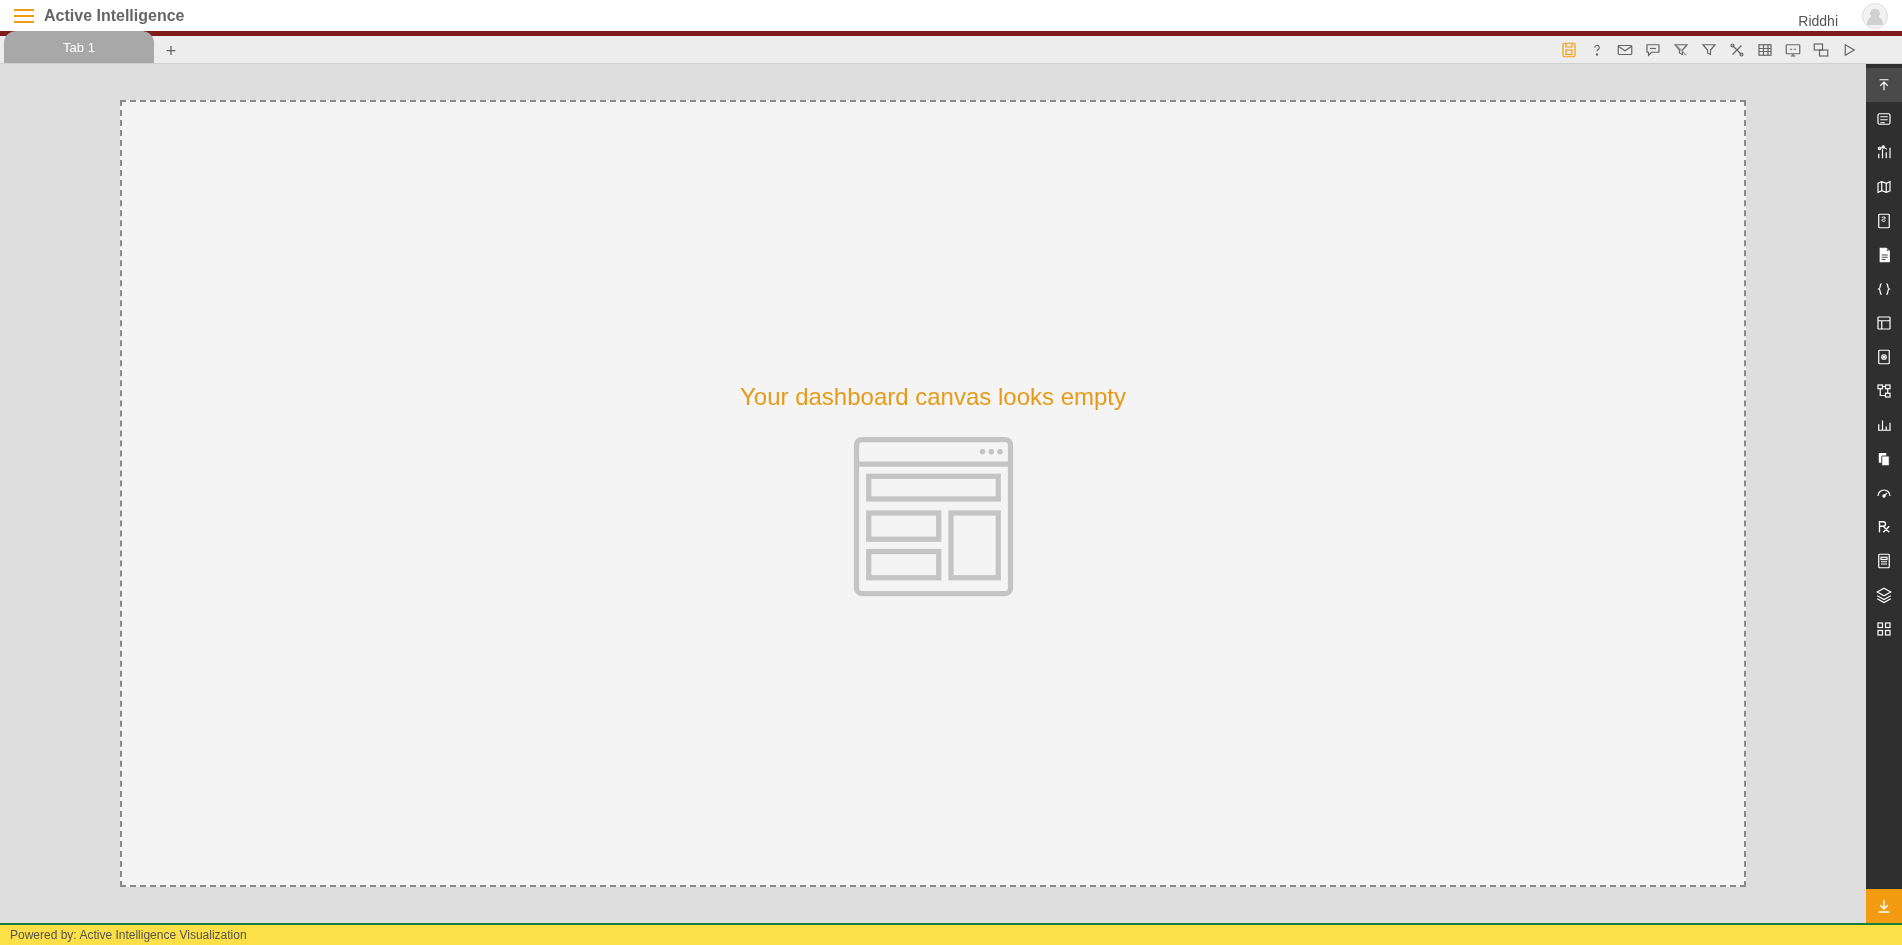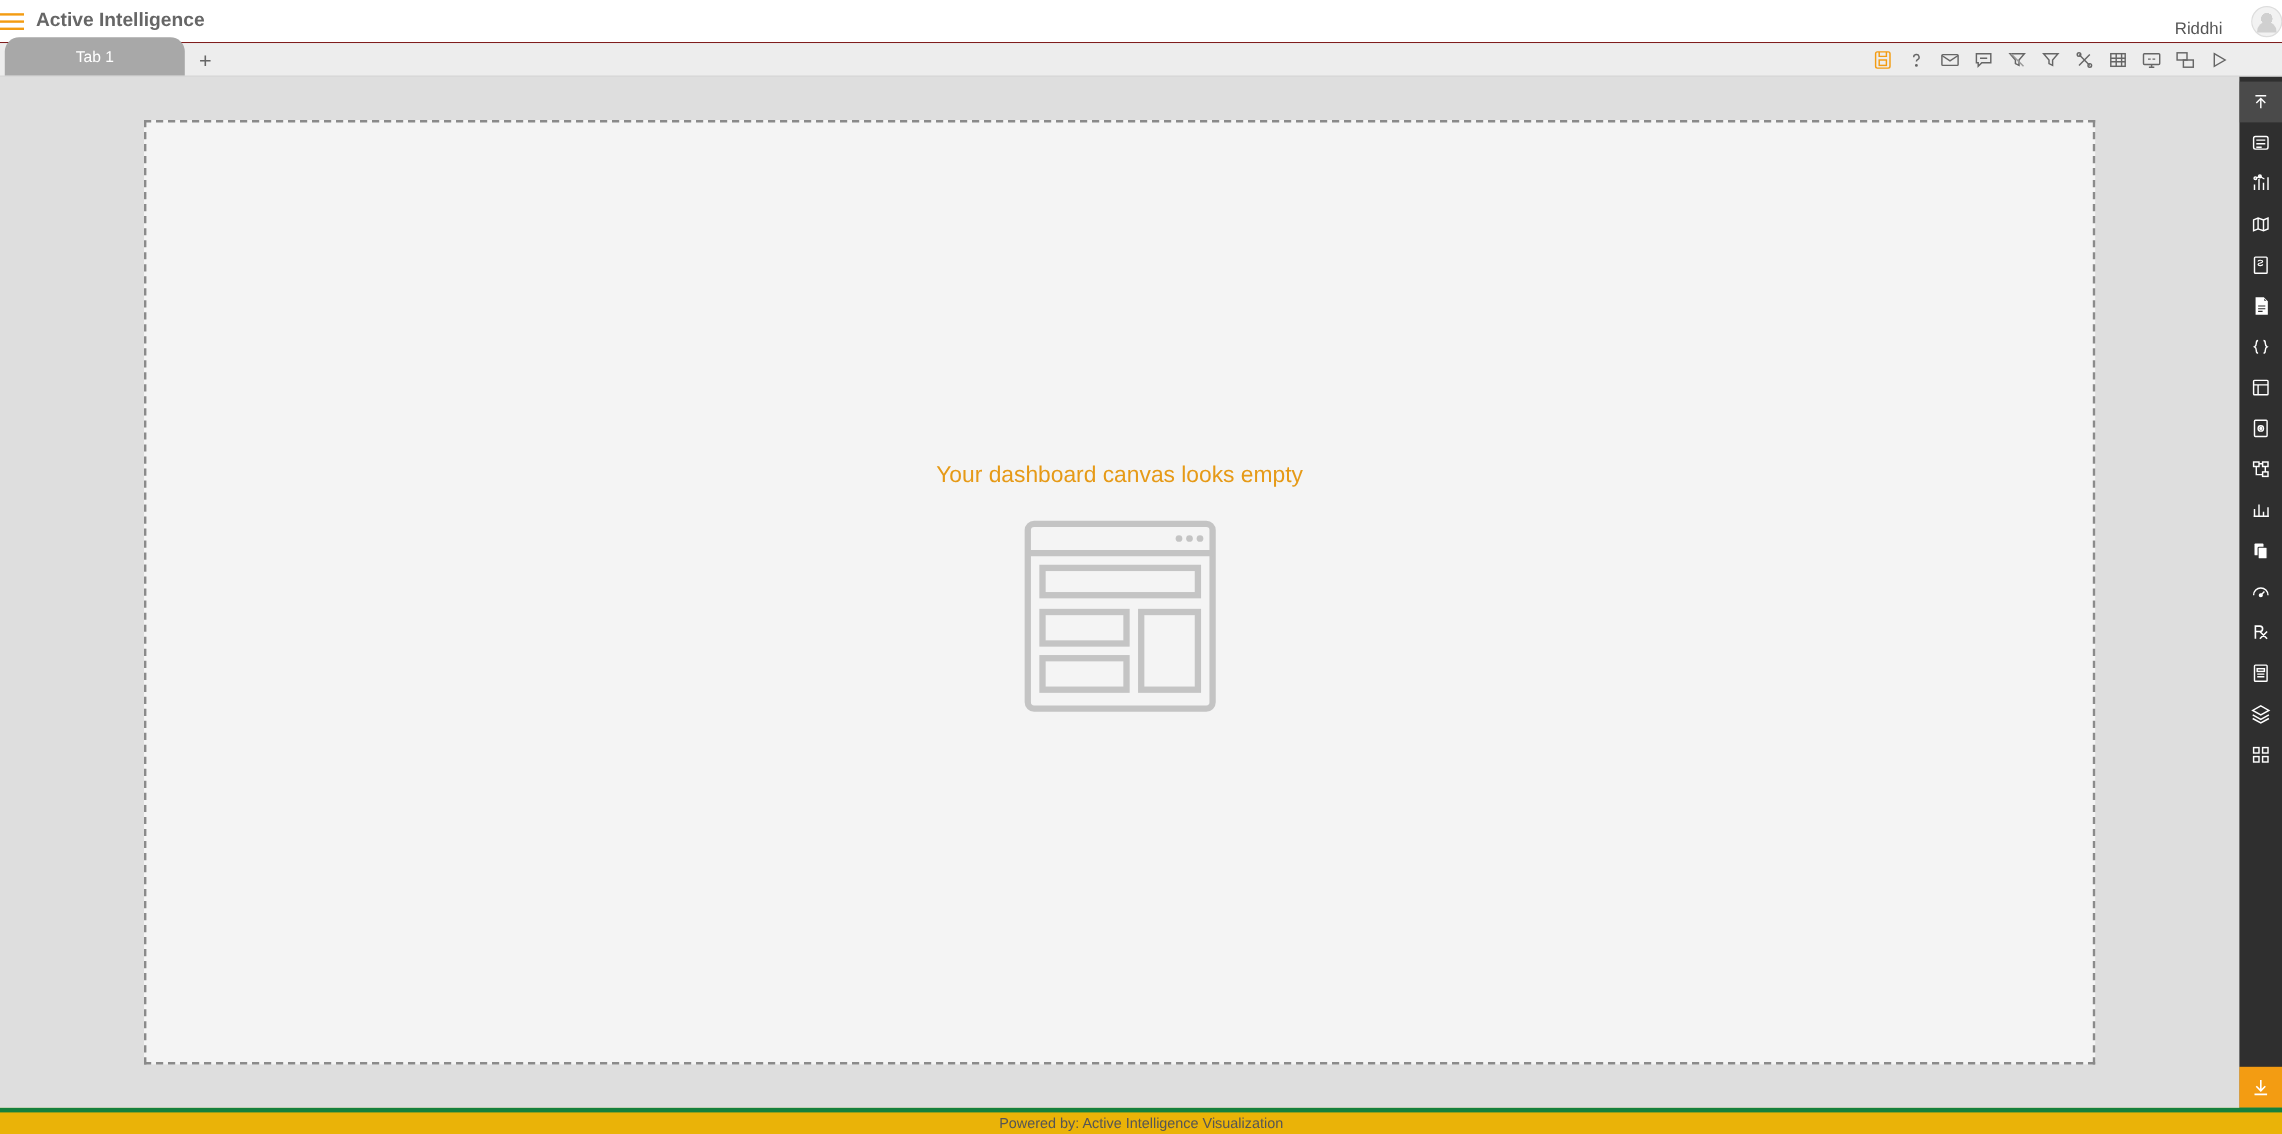--- a/index.html
+++ b/index.html
@@ -6,22 +6,22 @@
   html, body {
     width: 100%; height: 100%;
     font-family: "Segoe UI", Arial, sans-serif;
     font-size: 14px; color: #444; background: #fff;
   }
   body { display: flex; flex-direction: column; overflow: hidden; }
 
   
   .header {
     height: 36px; display: flex; align-items: center;
-    border-bottom: 1px solid #7f1d1d; background: #fff;
-    padding: 0 0; flex-shrink: 0;
+    border-bottom: 5px solid #7f1d1d; background: #fff;
+    padding: 0 14px; flex-shrink: 0;
   }
   .hamburger {
     display: flex; flex-direction: column; justify-content: space-between;
     width: 20px; height: 14px; margin-right: 10px; cursor: pointer;
   }
   .hamburger span { display: block; height: 2px; background: #f39c12; }
   .app-title { font-size: 16px; font-weight: 600; color: #666; }
   .header-spacer { flex: 1; }
   .user-area { display: flex; align-items: flex-end; gap: 24px; }
   .user-name { color: #555; }
@@ -70,21 +70,21 @@
   .canvas-wrap {
     flex: 1; background: #dedede; position: relative; overflow: auto;
     padding: 36px 120px;
   }
   .canvas {
     width: 100%; height: 100%;
     border: 2px dashed #8a8a8a; background: #f4f4f4;
     display: flex; flex-direction: column; align-items: center; justify-content: center;
     gap: 18px;
   }
-  .empty-title { color: #e69a17; font-size: 19px; font-weight: 400; }
+  .empty-title { color: #e69a17; font-size: 24px; font-weight: 400; }
   .empty-sub   { color: #3c3c3c; font-size: 19px; }
   .placeholder-svg { width: 175px; height: 175px; }
 
   
   .rail {
     width: 36px; background: #2f2f2f;
     display: flex; flex-direction: column; align-items: center;
     padding-top: 4px; flex-shrink: 0;
   }
   .rail .ritem {
@@ -93,21 +93,21 @@
   }
   .rail .ritem svg { width: 18px; height: 18px; }
   .rail .ritem.collapse { background: #4a4a4a; }
   .rail-spacer { flex: 1; }
   .rail .ritem.download { background: #f39c12; }
 
   
   .footer {
     height: 22px; display: flex; align-items: center;
     padding: 0 10px; font-size: 12px; color: #555;
-    border-top: 4px solid #15803d; background: #eab308; flex-shrink: 0; justify-content: center;
+    border-top: 2px solid #15803d; background: #fde047; flex-shrink: 0;
   }
 </style>
 </head>
 <body>
 
 <div class="header">
   <div class="hamburger">
     <span></span>
       <span></span>
       <span></span>

